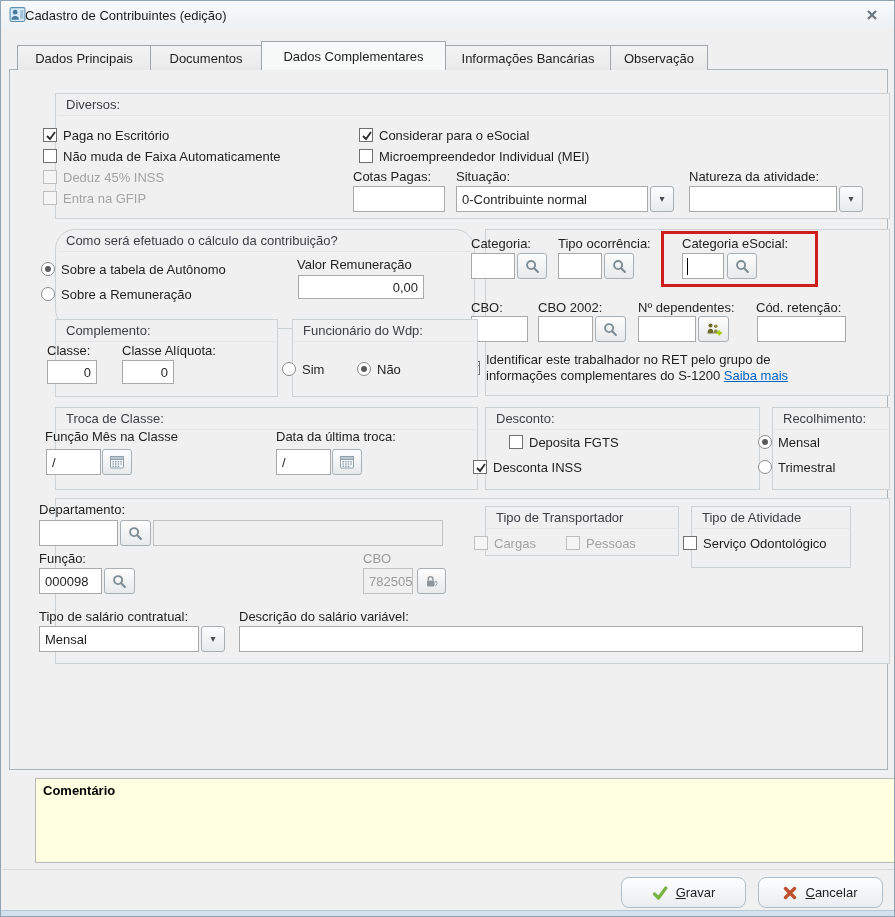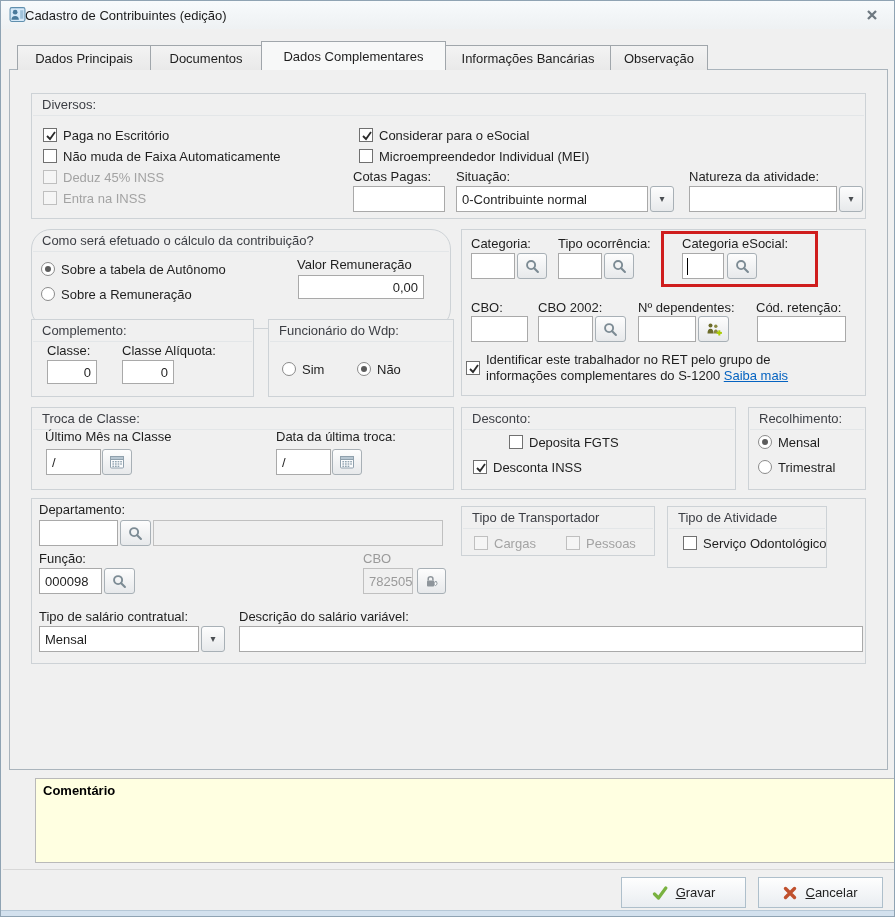--- a/index.html
+++ b/index.html
@@ -14,21 +14,21 @@
               background:linear-gradient(#f7fafc,#eef1f3); display:flex; align-items:center; }
   .title-text { margin-left:6px; font-size:13px; color:#1b1b1b; }
   .close-btn { position:absolute; right:8px; top:3px; width:28px; height:22px;
                display:flex; align-items:center; justify-content:center; }
   .tab { position:absolute; top:44px; height:25px; background:linear-gradient(#f3f3f3,#e9e9e9);
          border:1px solid #a0a6ab; border-bottom:none; display:flex; align-items:center;
          justify-content:center; z-index:3; }
   .tab.active { top:40px; height:29px; background:#f7f8f8; z-index:4; }
   .panel { position:absolute; left:8px; top:68px; width:879px; height:701px;
            border:1px solid #aab4bc; background:#f0f0f0; z-index:2; }
-  .grp { position:absolute; border:1px solid #cdd2d6; background:#f0f0f0; }
+  .grp { position:absolute; border:1px solid #cdd2d6; background:#f0f0f0;margin-left:24px; }
   .gtitle { position:absolute; left:10px; top:3px; font-size:13px; color:#3c3e44; white-space:nowrap; }
   .gsep { position:absolute; left:1px; right:1px; top:21px; border-top:1px solid #e3e6e8; }
   .cb { position:absolute; display:flex; align-items:center; gap:6px; height:16px; font-size:13px; }
   .cb .box { width:14px; height:14px; border:1px solid #707070; background:#fff; flex:none;
              position:relative; }
   .cb .box svg { display:none; position:absolute; left:0; top:0; }
   .cb.on .box svg { display:block; }
   .cb.disabled { color:#a3a3a3; }
   .cb.disabled .box { border-color:#bfbfbf; background:#f5f5f5; }
   .rd { position:absolute; display:flex; align-items:center; gap:6px; height:16px; font-size:13px; }
@@ -44,21 +44,21 @@
             justify-content:center; }
   .arrow-glyph { font-size:10px; color:#4a4e52; line-height:1; }
   .caret { position:absolute; left:4px; top:4px; width:1px; height:17px; background:#000; }
   .link { color:#0563c1; text-decoration:underline; font-size:13px; white-space:nowrap; }
   .highlight-box { position:absolute; border:3px solid #cf1d1d; z-index:9; background:transparent; }
   .comment-box { position:absolute; left:10px; top:777px; width:875px; height:85px;
                  background:#ffffe1; border:1px solid #b9b9b9; padding:4px 7px;margin-left:24px; }
   .comment-label { font-weight:bold; font-size:13px; color:#000; }
   .footer-sep { position:absolute; left:2px; top:868px; width:891px; border-top:1px solid #d8d8d8; }
   .btn { position:absolute; top:876px; width:125px; height:31px; border:1px solid #aebfcb;
-         border-radius:0; background:linear-gradient(#fefefe,#e9edf1); display:flex;
+         border-radius:8px; background:linear-gradient(#fefefe,#e9edf1); display:flex;
          align-items:center; justify-content:center; gap:8px; font-size:13px; color:#222; }
   .btn .btn-label { display:inline-block; }
   .btn .btn-label::first-letter { text-decoration:underline; }
   .bottom-strip { position:absolute; left:0; top:909px; width:100%; height:8px;
                   background:#d3e1ee; border-top:1px solid #b6c8d7; }
   .ret-row { position:absolute; display:flex; align-items:center; gap:6px; }
   .ret-text { width:356px; font-size:13px; line-height:16px; color:#1e1e1e; }
 </style>
 </head>
 <body>
@@ -105,21 +105,21 @@
   <div class="cb" style="left:42px;top:147px;z-index:3;">
     <span class="box"></span>
     <span>Não muda de Faixa Automaticamente</span>
   </div>
   <div class="cb disabled" style="left:42px;top:168px;z-index:3;">
     <span class="box"></span>
     <span>Deduz 45% INSS</span>
   </div>
   <div class="cb disabled" style="left:42px;top:189px;z-index:3;">
     <span class="box"></span>
-    <span>Entra na INSS</span>
+    <span>Entra na GFIP</span>
   </div>
   <div class="cb on" style="left:358px;top:126px;z-index:3;">
     <span class="box">
         <svg width="14" height="14" viewBox="0 0 14 14">
           <path d="M3 7 L6 10 L11 3" stroke="#2b2b2b" stroke-width="1.8" fill="none"></path>
         </svg>
       </span>
     <span>Considerar para o eSocial</span>
   </div>
   <div class="cb" style="left:358px;top:147px;z-index:3;">
@@ -238,21 +238,21 @@
   </div>
   <div class="rd on" style="left:356px;top:360px;z-index:3;">
     <span class="circ"></span>
     <span>Não</span>
   </div>
 
   <div class="grp" style="left:30px;top:406px;width:423px;height:83px;z-index:3;">
     <span class="gtitle">Troca de Classe:</span>
     <span class="gsep"></span>
   </div>
-  <span class="lbl" style="left:44px;top:428px;z-index:3;">Último Mês na Classe</span>
+  <span class="lbl" style="left:44px;top:428px;z-index:3;">Função Mês na Classe</span>
   <div class="inp" style="left:45px;top:448px;width:55px;z-index:3;">/</div>
   <div class="btn-sq" style="left:101px;top:448px;width:30px;z-index:3;">
     <svg width="16" height="16" viewBox="0 0 16 16">
         <rect x="1.5" y="2.5" width="13" height="11.5" rx="1" fill="#fbfcfd" stroke="#8fa0ac"></rect>
         <rect x="1.5" y="2.5" width="13" height="3" fill="#b7c6d1" stroke="#8fa0ac"></rect>
         <g fill="#93a5b1">
           <rect x="3.4" y="7" width="1.7" height="1.4"></rect>
           <rect x="6" y="7" width="1.7" height="1.4"></rect>
           <rect x="8.6" y="7" width="1.7" height="1.4"></rect>
           <rect x="11.2" y="7" width="1.7" height="1.4"></rect>

